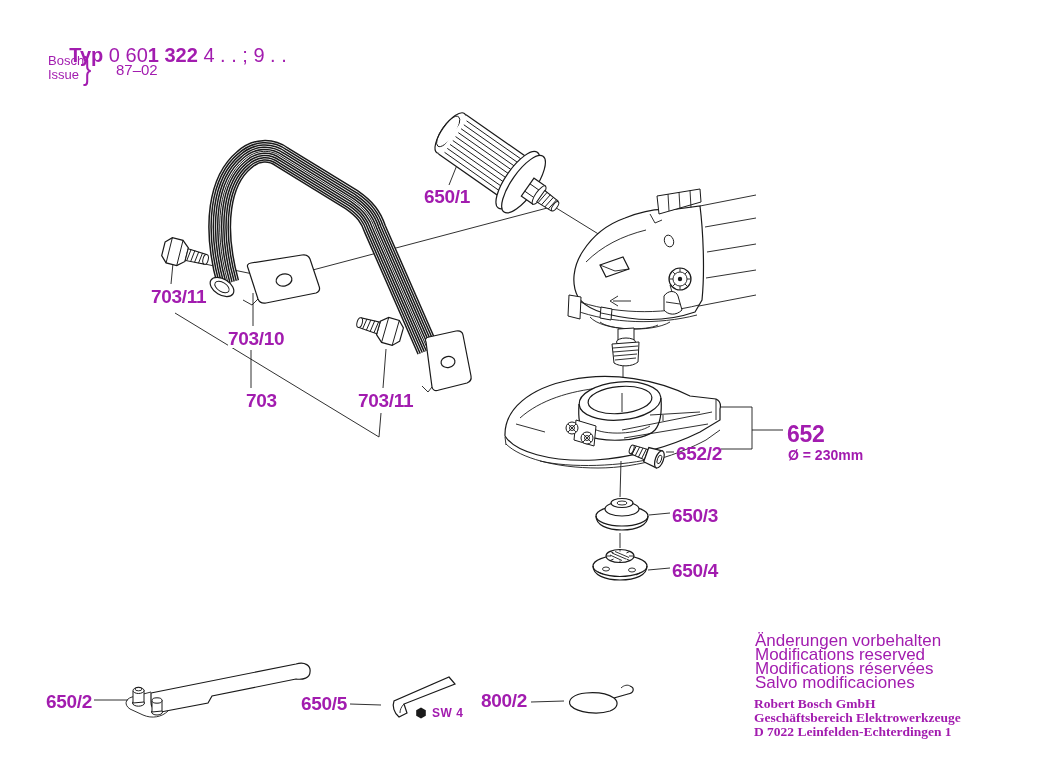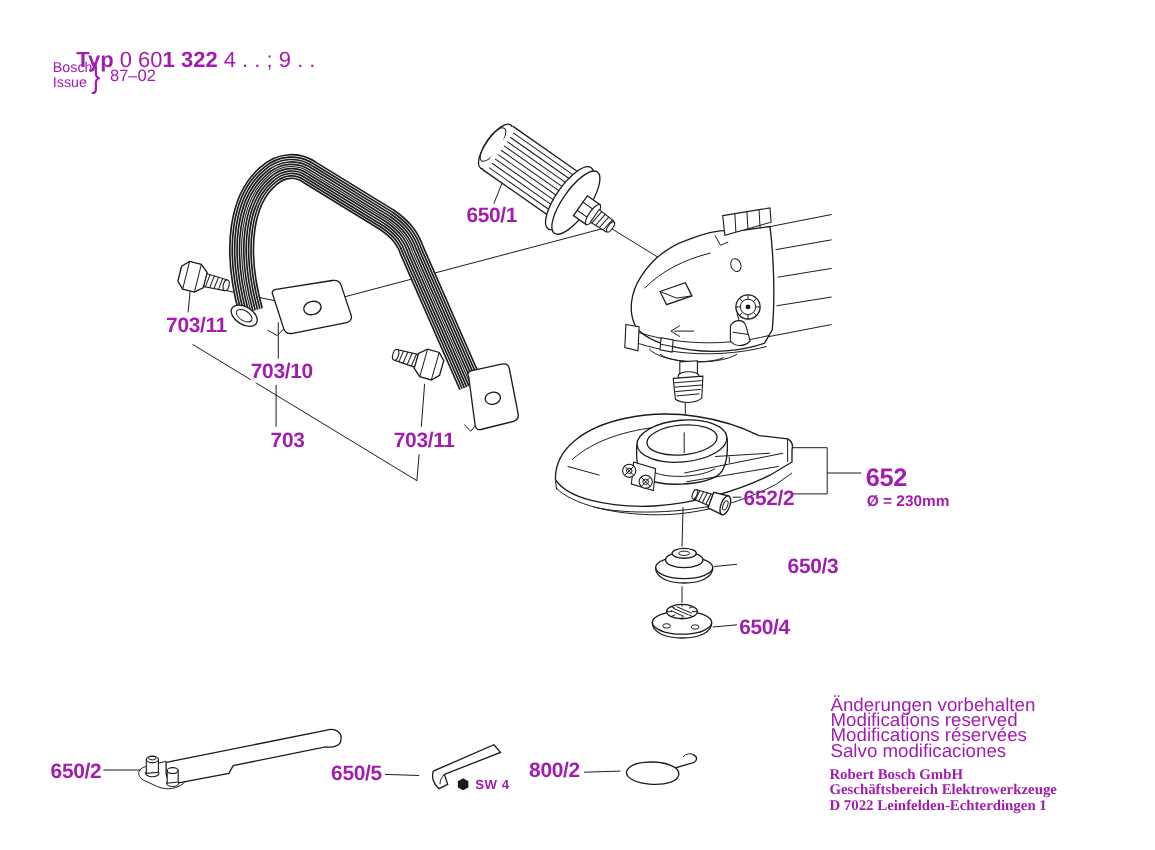--- a/index.html
+++ b/index.html
@@ -8,21 +8,21 @@
   #art{position:absolute;left:0;top:0;}
   .lbl{position:absolute;font-weight:bold;font-size:19px;line-height:1;letter-spacing:-0.3px;white-space:pre;}
   .lbl-big{font-size:23px;}
   .lbl-dim{font-size:14px;letter-spacing:0;}
   .lbl-sw{font-size:12px;letter-spacing:0.5px;}
   #typ-line{position:absolute;left:47px;top:21px;font-size:20px;white-space:pre;}
   #typ-line .b{font-weight:bold;}
   #typ-line .r{font-weight:normal;}
   #stand-block{position:absolute;left:48px;top:54px;font-size:13px;line-height:14px;font-weight:normal;}
   #brace{position:absolute;left:83px;top:51px;font-size:31px;font-weight:normal;transform:scaleX(0.8);transform-origin:left top;}
-  #issue-value{position:absolute;left:100px;top:61px;font-size:15px;font-weight:normal;text-align:center;}
+  #issue-value{position:absolute;left:116px;top:61px;font-size:15px;font-weight:normal;text-align:center;}
   #footer-notices{position:absolute;left:755px;top:634px;font-size:17px;line-height:14px;font-weight:normal;}
   #footer-company{position:absolute;left:754px;top:697px;font-size:13.5px;line-height:14.2px;font-weight:bold;font-family:Liberation Serif, serif;}
   .ln{stroke:#1a1a1a;fill:none;stroke-width:1.2;}
   .thin{stroke:#1a1a1a;fill:none;stroke-width:0.9;}
   .wf{fill:#ffffff;stroke:#1a1a1a;stroke-width:1.2;}
   .wf-thin{fill:#ffffff;stroke:#1a1a1a;stroke-width:1;}
 </style>
 </head>
 <body>
 
@@ -217,21 +217,21 @@
   <div id="issue-value">87–02</div>
 
   <div class="lbl" style="left:424px;top:187px;">650/1</div>
   <div class="lbl" style="left:151px;top:287px;">703/11</div>
   <div class="lbl" style="left:228px;top:329px;background:#fff;">703/10</div>
   <div class="lbl" style="left:246px;top:391px;background:#fff;">703</div>
   <div class="lbl" style="left:358px;top:391px;">703/11</div>
   <div class="lbl lbl-big" style="left:787px;top:423px;">652</div>
   <div class="lbl lbl-dim" style="left:788px;top:448px;">Ø = 230mm</div>
   <div class="lbl" style="left:676px;top:444px;">652/2</div>
-  <div class="lbl" style="left:672px;top:506px;margin-left:44px;">650/3</div>
+  <div class="lbl" style="left:672px;top:506px;">650/3</div>
   <div class="lbl" style="left:672px;top:561px;">650/4</div>
   <div class="lbl" style="left:46px;top:692px;">650/2</div>
   <div class="lbl" style="left:301px;top:694px;">650/5</div>
   <div class="lbl lbl-sw" style="left:432px;top:707px;">SW 4</div>
   <div class="lbl" style="left:481px;top:691px;">800/2</div>
 
   <div id="footer-notices">
     <div>Änderungen vorbehalten</div>
     <div>Modifications reserved</div>
     <div>Modifications réservées</div>

